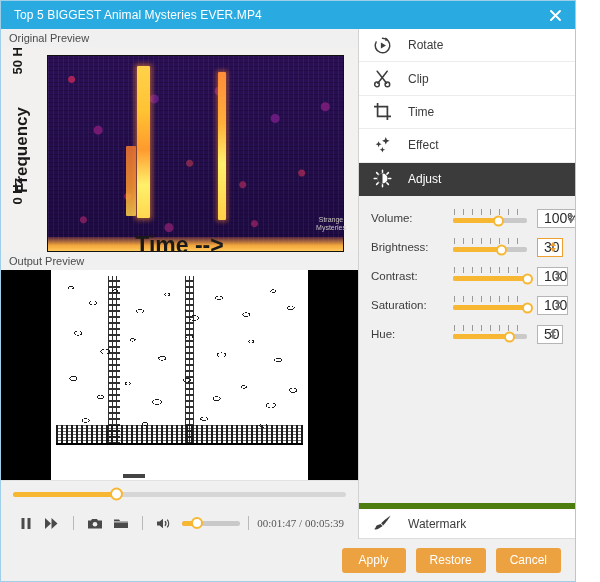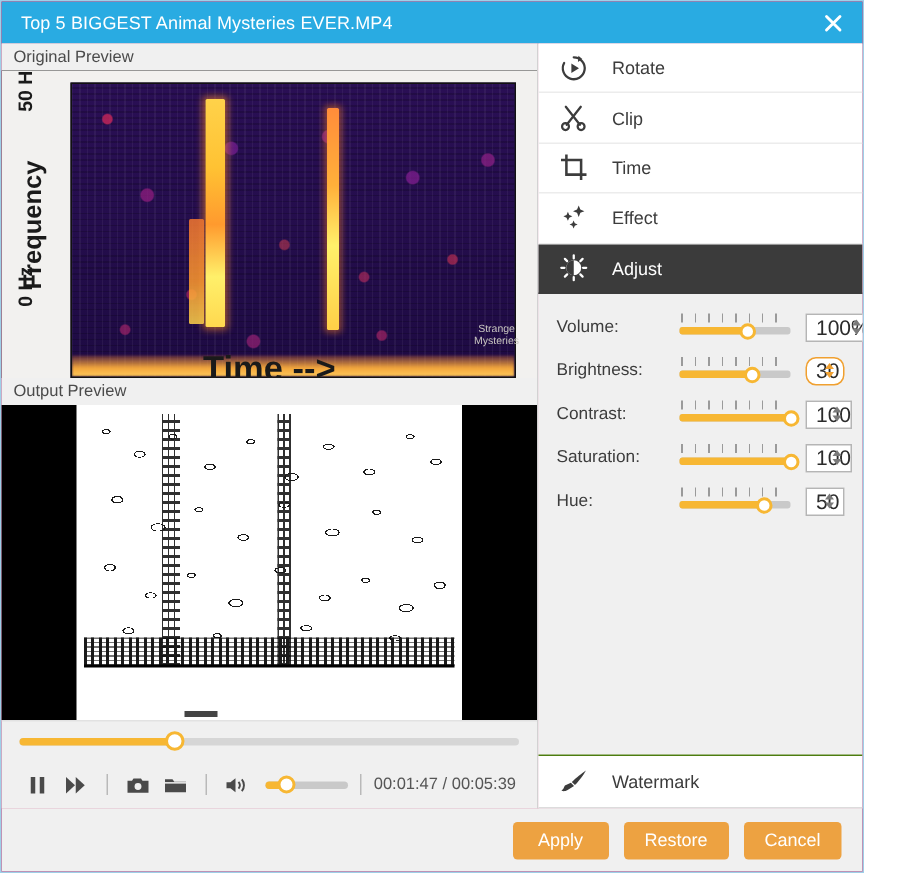--- a/index.html
+++ b/index.html
@@ -379,20 +379,21 @@
     border: 2.5px solid #f7b733;
     box-sizing: border-box;
     cursor: pointer;
   }
   .time-text {
     margin-left: auto;
     font-size: 11px;
     color: #555;
     padding-right: 4px;
     white-space: nowrap;
+    font-family: Liberation Serif, serif;
   }
 
   
   .right-col {
     flex: 1;
     display: flex;
     flex-direction: column;
     background: #ffffff;
     min-width: 0;
   }
@@ -488,21 +489,21 @@
     position: relative;
     width: 62px;
     height: 19px;
     margin-left: 10px;
     background: #ffffff;
     border: 1px solid #b5b5b5;
     box-sizing: border-box;
     display: flex;
     align-items: center;
   }
-  .adj-spin.focused { border-color: #f0a030; border-radius: 7px; }
+  .adj-spin.focused { border-color: #f0a030; }
   .adj-spin .val {
     font-size: 14px;
     color: #2b2b2b;
     padding-left: 6px;
   }
   .spin-arrows {
     position: absolute;
     right: 6px;
     top: 50%;
     transform: translateY(-50%);
@@ -522,21 +523,21 @@
   .adj-spin.focused .spin-arrows i.up { border-bottom-color: #f0a030; }
   .adj-spin.focused .spin-arrows i.dn { border-top-color: #f0a030; }
 
   .watermark-item {
     height: 36px;
     min-height: 36px;
     display: flex;
     align-items: center;
     padding-left: 14px;
     background: #ffffff;
-    border-top: 1px solid #4d7c0f;
+    border-top: 6px solid #4d7c0f;
     border-bottom: 1px solid #dcdcdc;
     cursor: pointer;
     box-sizing: border-box;
   }
   .watermark-item .lbl {
     font-size: 12px;
     color: #3c3c3c;
     padding-left: 9px;
   }
 

